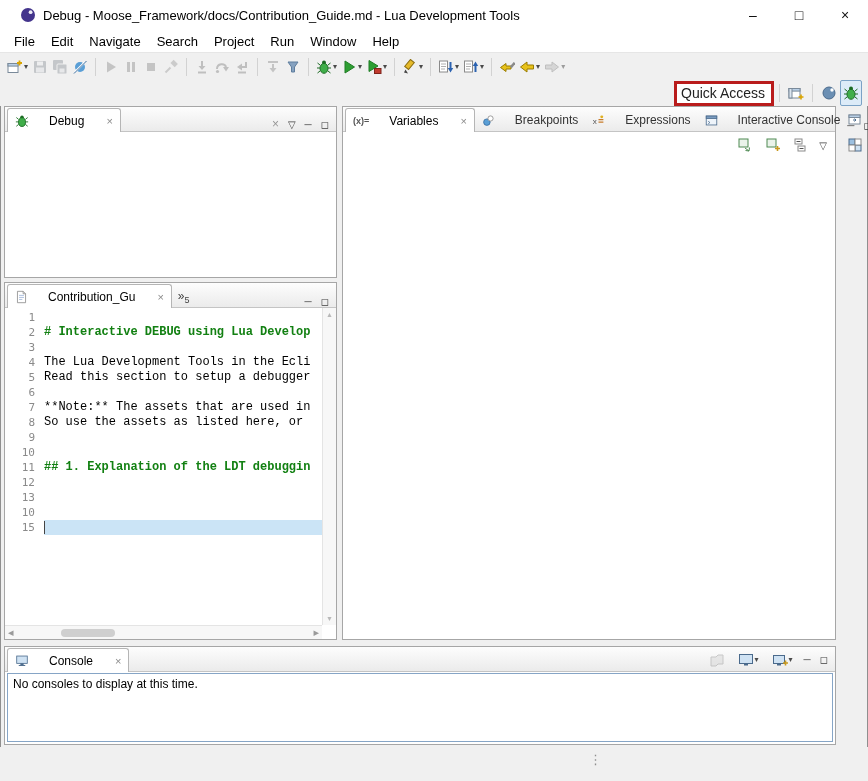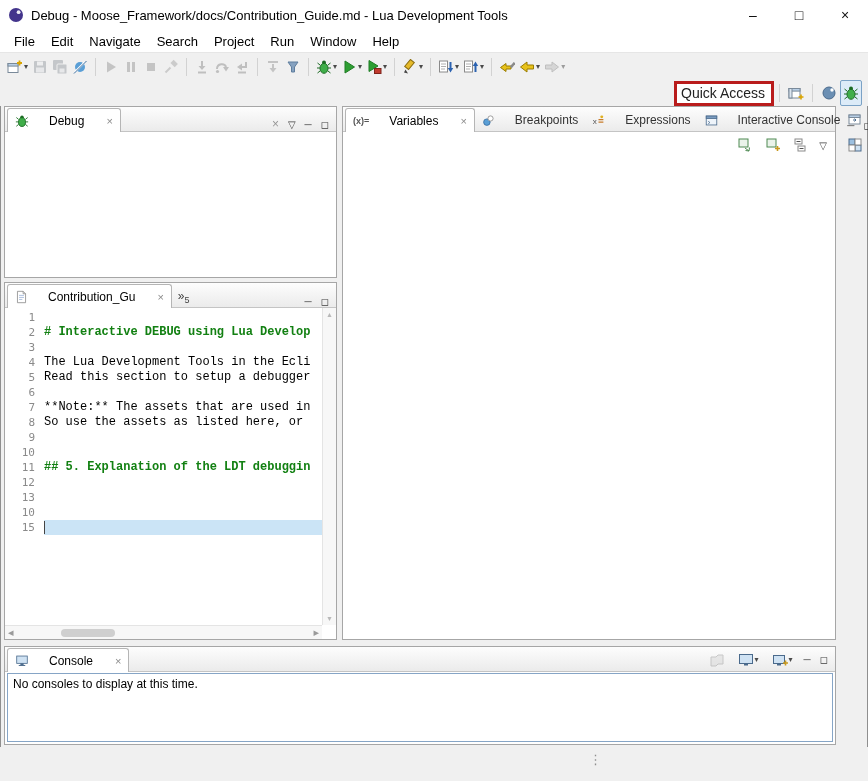--- a/index.html
+++ b/index.html
@@ -3,21 +3,21 @@
 <meta charset="utf-8">
 <style>
   html,body{margin:0;padding:0}
   body{
     width:868px;height:781px;position:relative;overflow:hidden;
     background:#f0f0f0;color:#1e1e1e;
     font-family:"Liberation Sans",sans-serif;font-size:12px;
     box-shadow:inset 0 0 0 1px #8f8f8f;
   }
   
-  .titlebar{height:30px;background:#fff;display:flex;align-items:center;padding-left:8px}
+  .titlebar{height:30px;background:#fff;display:flex;align-items:center;padding-left:20px}
   .title-text{margin-left:7px;font-size:13px;color:#000}
   .win-controls{margin-left:auto;display:flex;height:30px}
   .win-btn{width:46px;display:flex;align-items:center;justify-content:center;font-size:14px;color:#111}
   
   .menubar{height:22px;background:#fff;display:flex;align-items:center;padding-left:6px}
   .menu-item{padding:3px 8px;font-size:13px;color:#000}
   
   .toolbar{height:27px;background:#f0f0f0;display:flex;align-items:center;padding:0 5px;border-top:1px solid #e6e6e6}
   .tbtn{display:inline-flex;align-items:center;height:23px;padding:0 2px;border-radius:2px}
   .i{width:16px;height:16px;display:inline-block}
@@ -426,21 +426,21 @@
         <span class="lt"></span>
       </div>
 
       <div class="ed-row" data-style="plain">
         <span class="ln">10</span>
         <span class="lt"></span>
       </div>
 
       <div class="ed-row" data-style="heading">
         <span class="ln">11</span>
-        <span class="lt">## 5. Explanation of the LDT debuggin</span>
+        <span class="lt">## 1. Explanation of the LDT debuggin</span>
       </div>
 
       <div class="ed-row" data-style="plain">
         <span class="ln">12</span>
         <span class="lt"></span>
       </div>
 
       <div class="ed-row" data-style="plain">
         <span class="ln">13</span>
       </div>

